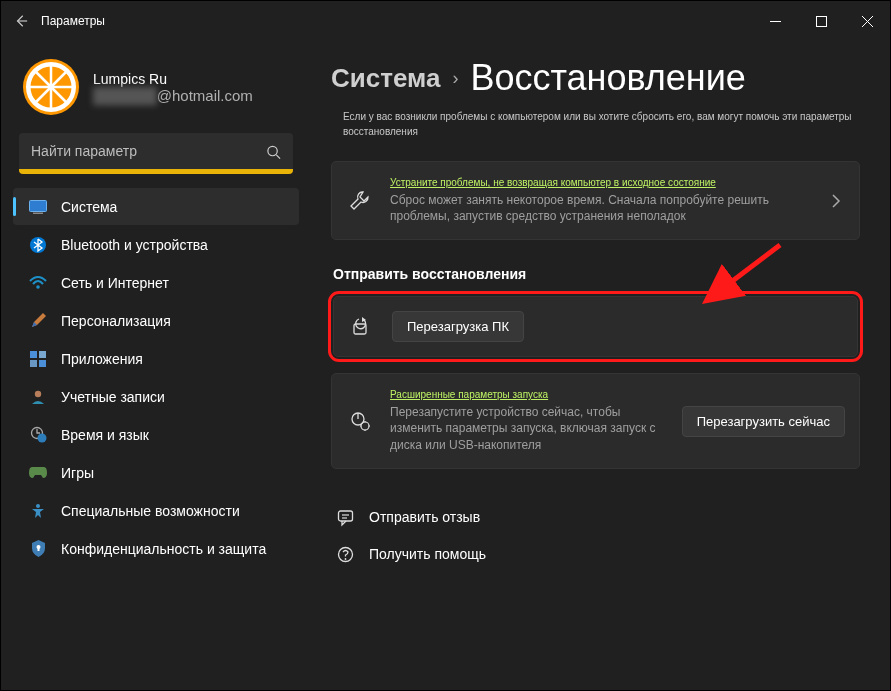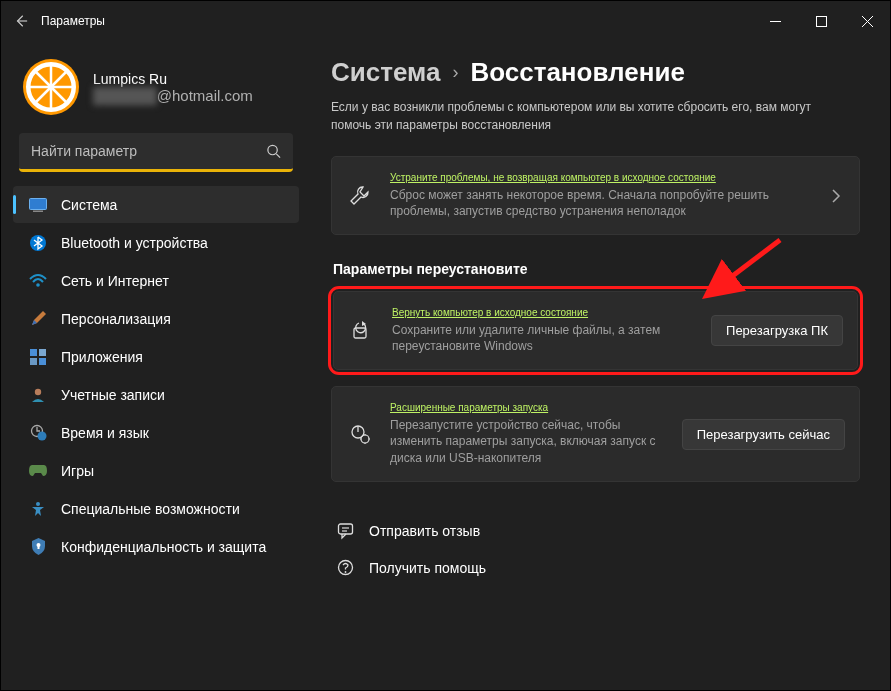--- a/index.html
+++ b/index.html
@@ -27,35 +27,35 @@
   .app{display:flex;height:calc(100% - 40px);background:#202020;}
   
   .sidebar{width:310px;padding:14px 8px 14px 8px;}
   .profile{display:flex;align-items:center;padding:4px 10px 18px 14px;gap:14px;}
   .avatar{width:56px;height:56px;border-radius:50%;background:radial-gradient(circle at center,#ffb74d 0%,#ff9800 70%);display:flex;align-items:center;justify-content:center;position:relative;overflow:hidden;}
   .avatar::before{content:"";position:absolute;width:44px;height:44px;border:3px solid #fff;border-radius:50%;}
   .pname{font-size:14px;font-weight:400;}
   .pmail{font-size:15px;color:#b0b0b0;}
   .pmail .blur{filter:blur(3px);display:inline-block;background:#555;color:#555;border-radius:2px;}
   .search{margin:0 10px 14px 10px;position:relative;}
-  .search input{width:100%;background:#2d2d2d;border:none;border-bottom:3px solid #eab308;border-radius:4px;padding:10px 36px 10px 12px;color:#fff;font-size:14px;outline:none;}
+  .search input{width:100%;background:#2d2d2d;border:none;border-bottom:5px solid #eab308;border-radius:4px;padding:10px 36px 10px 12px;color:#fff;font-size:14px;outline:none;}
   .search input::placeholder{color:#bdbdbd;}
   .search .sicon{position:absolute;right:12px;top:50%;transform:translateY(-50%);color:#ccc;}
   .navlist{}
   .navitem{display:flex;align-items:center;gap:14px;height:37px;padding:0 12px 0 16px;border-radius:4px;margin:1px 4px;cursor:pointer;position:relative;font-size:14px;}
   .navitem.active{background:#2d2d2d;}
   .navitem.active::before{content:"";position:absolute;left:0;top:9px;bottom:9px;width:3px;background:#4cc2ff;border-radius:2px;}
   .nicon{width:18px;height:18px;display:flex;align-items:center;justify-content:center;flex-shrink:0;}
   
   .main{flex:1;padding:10px 30px 20px 20px;overflow:auto;}
   .crumb{display:flex;align-items:center;gap:12px;margin:6px 0 10px 0;}
   .crumb .c1{font-size:26px;font-weight:600;color:#cfcfcf;}
   .crumb .chev{color:#aaa;font-size:18px;}
-  .crumb .c2{font-size:26px;font-weight:700;}
-  .desc{font-size:12px;color:#c8c8c8;line-height:1.5;margin-bottom:22px;max-width:520px;}
+  .crumb .c2{font-size:36px;font-weight:400;}
+  .desc{font-size:10px;color:#c8c8c8;line-height:1.5;margin-bottom:22px;max-width:520px;margin-left:12px;}
   .card{background:#2b2b2b;border:1px solid #343434;border-radius:5px;display:flex;align-items:center;padding:14px 14px;gap:16px;margin-bottom:14px;}
   .card .cicon{width:28px;display:flex;align-items:center;justify-content:center;color:#e0e0e0;flex-shrink:0;}
   .card .ctext{flex:1;min-width:0;}
   .card .ct{font-size:10px;color:#bef264;line-height:1.35;text-decoration:underline;}
   .card .cd{font-size:12px;color:#9f9f9f;line-height:1.4;margin-top:2px;}
   .card .cbtn{background:#373737;border:1px solid #444;border-radius:4px;padding:7px 14px;font-size:13px;color:#fff;cursor:pointer;white-space:nowrap;}
   .card .chevr{color:#aaa;display:flex;align-items:center;padding:0 4px;}
   .sect{font-size:14px;font-weight:600;margin:26px 0 12px 2px;}
   .hl{outline:3px solid #ff1a1a;border-radius:8px;padding:2px;margin-bottom:14px;position:relative;}
   .hl .card{margin:0;}
@@ -243,43 +243,39 @@
         <div class="ct">Устраните проблемы, не возвращая компьютер в исходное состояние</div>
         <div class="cd">Сброс может занять некоторое время. Сначала попробуйте решить проблемы, запустив средство устранения неполадок</div>
       </div>
       <div class="chevr">
         <svg width="10" height="14" viewBox="0 0 10 14">
             <path d="M2 1 L8 7 L2 13" fill="none" stroke="#aaa" stroke-width="1.5"></path>
           </svg>
       </div>
     </div>
 
-    <div class="sect">Параметры переустановите</div>
+    <div class="sect">Отправить восстановления</div>
 
     <div class="hl">
       <svg class="arrow" width="100" height="70">
         <defs>
             <marker id="ah" markerWidth="8" markerHeight="8" refX="6" refY="4" orient="auto">
               <polygon points="0,0 8,4 0,8" fill="#ff1a1a"></polygon>
             </marker>
           </defs>
         <line x1="90" y1="5" x2="20" y2="58" stroke="#ff1a1a" stroke-width="5" marker-end="url(#ah)"></line>
       </svg>
       <div class="card">
         <div class="cicon">
           <svg width="22" height="22" viewBox="0 0 22 22">
               <rect x="3" y="8" width="12" height="10" rx="1.5" fill="none" stroke="#ddd" stroke-width="1.3"></rect>
               <path d="M13 4 A5 5 0 1 1 8 3" fill="none" stroke="#ddd" stroke-width="1.3"></path>
               <polygon points="11,1 15,4 11,6" fill="#ddd"></polygon>
             </svg>
         </div>
-        <div class="ctext">
-          <div class="ct">Вернуть компьютер в исходное состояние</div>
-          <div class="cd">Сохраните или удалите личные файлы, а затем переустановите Windows</div>
-        </div>
         <button class="cbtn">Перезагрузка ПК</button>
       </div>
     </div>
 
     <div class="card">
       <div class="cicon">
         <svg width="22" height="22" viewBox="0 0 22 22">
             <circle cx="9" cy="9" r="6" fill="none" stroke="#ddd" stroke-width="1.3"></circle>
             <line x1="9" y1="3" x2="9" y2="9" stroke="#ddd" stroke-width="1.3"></line>
             <circle cx="16" cy="16" r="4" fill="none" stroke="#ddd" stroke-width="1.2"></circle>

